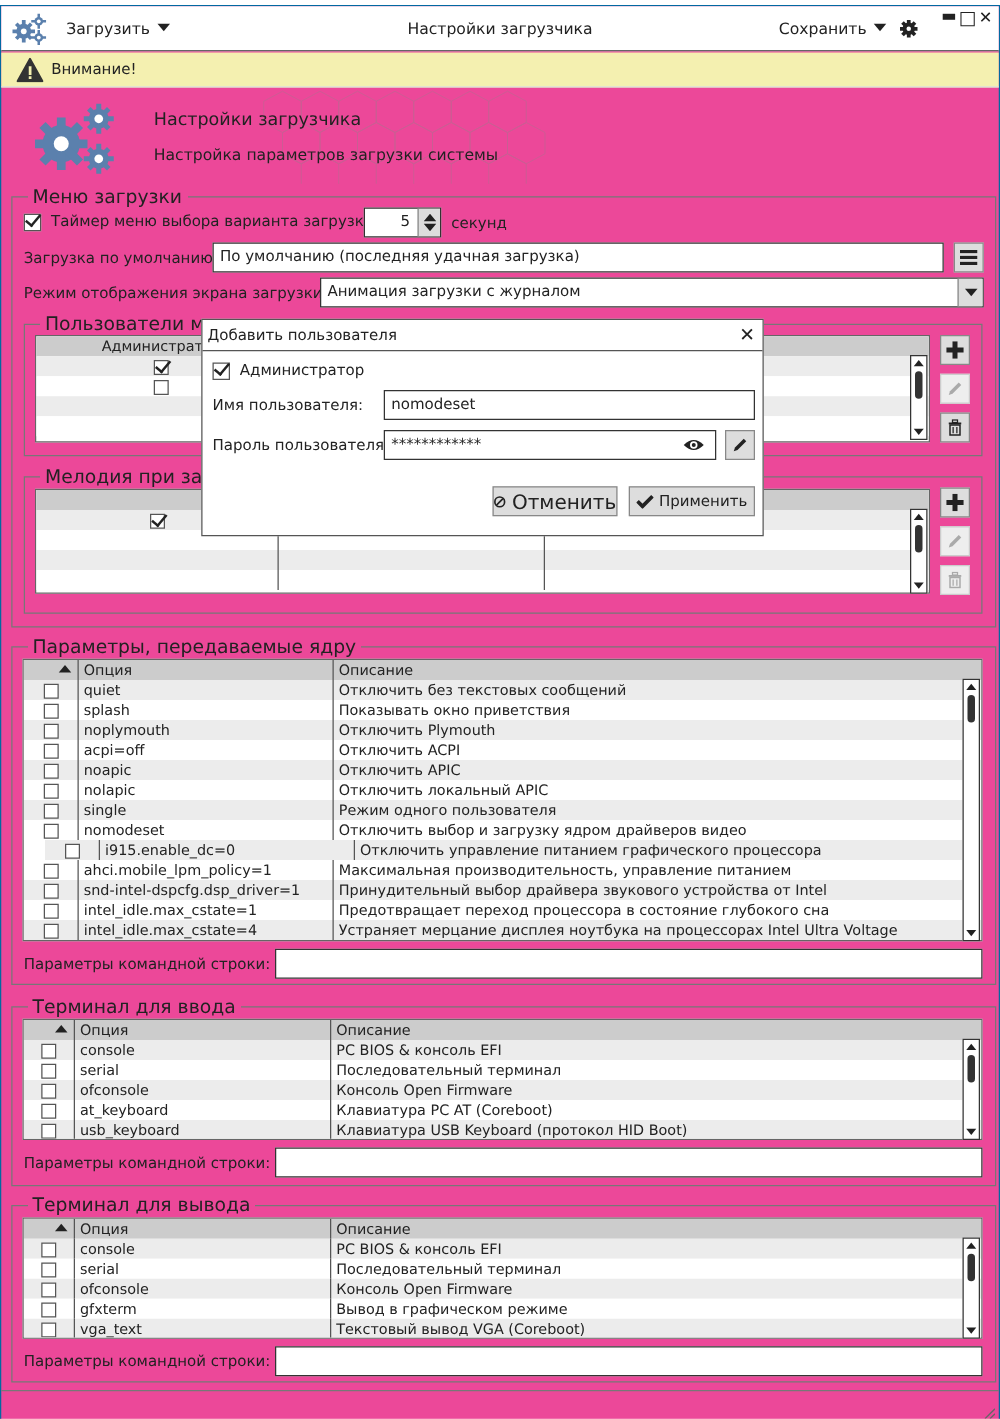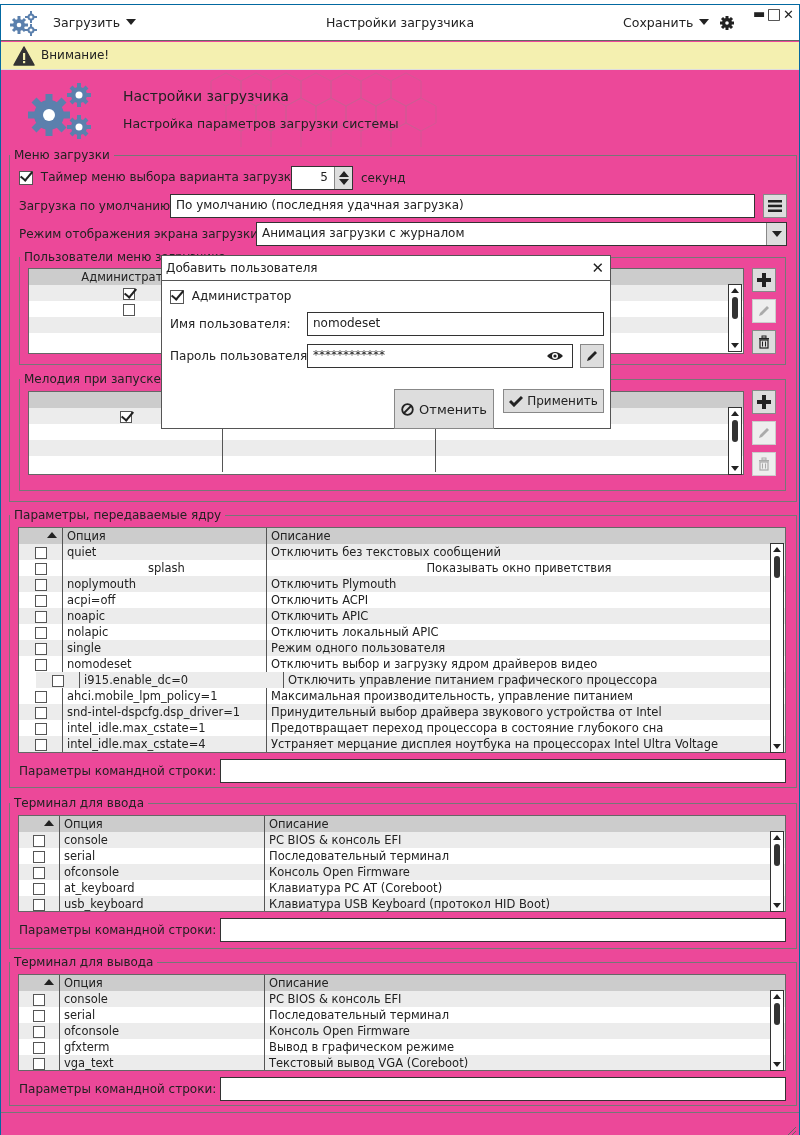--- a/index.html
+++ b/index.html
@@ -15,21 +15,21 @@
 .wc{position:absolute;top:4px;font-size:13px;line-height:13px}
 .warn{position:absolute;left:0;top:37px;width:798px;height:28px;background:#f4f0b0;border-bottom:1px solid #ddd}
 .warn-icon{position:absolute;left:12px;top:4px;width:22px;height:20px}
 .warn-text{position:absolute;left:40px;top:6px;font-size:12px}
 .banner{position:absolute;left:0;top:66px;width:798px;height:76px}
 .hex{position:absolute;left:200px;top:0;width:270px;height:76px;opacity:.35}
 .big-gears{position:absolute;left:26px;top:10px;width:68px;height:60px}
 .bn-title{position:absolute;left:122px;top:17px;font-size:14px}
 .bn-sub{position:absolute;left:122px;top:45px;font-size:12.5px}
 fieldset.grp{position:absolute;border:1px solid #777;padding:0}
-fieldset.grp>legend{margin-left:0;padding:0 4px;font-size:12px;color:#222}
+fieldset.grp>legend{margin-left:12px;padding:0 4px;font-size:15px;color:#222}
 .lbl{position:absolute;font-size:12px;white-space:nowrap}
 .inp{position:absolute;border:1px solid #333;background:#fff;height:24px;padding:3px 5px;font-size:12px;white-space:nowrap;overflow:hidden}
 .btn{position:absolute;border:1px solid #888;background:#ddd;display:flex;align-items:center;justify-content:center}
 .btn.dis{border-color:#ccc;background:#eee}
 .cb{display:inline-block;width:12px;height:12px;border:1px solid #555;background:#fff;vertical-align:middle;position:relative}
 .cb.checked::after{content:"";position:absolute;left:3px;top:-3px;width:5px;height:10px;border-right:2px solid #222;border-bottom:2px solid #222;transform:rotate(40deg)}
 .cb.big{width:14px;height:14px}
 .tbl{position:absolute;border:1px solid #666;background:#fff;overflow:hidden}
 .tbl .hd{display:flex;height:16px;background:#ccc;font-size:11.5px;line-height:16px}
 .tbl .row{display:flex;height:16px;font-size:11.5px;line-height:16px}
@@ -294,21 +294,21 @@
     <svg style="position:absolute;left:384px;top:94px" width="18" height="12" viewBox="0 0 18 12">
         <path d="M1 6 Q9 -2 17 6 Q9 14 1 6Z" fill="#222"></path>
         <circle cx="9" cy="6" r="3" fill="#fff"></circle>
         <circle cx="9" cy="6" r="1.6" fill="#222"></circle>
       </svg>
     <div class="btn" style="left:418px;top:88px;width:24px;height:24px">
         <svg width="14" height="14" viewBox="0 0 14 14">
           <path d="M2 12 L3 9 L10 2 L12 4 L5 11 Z" fill="#222"></path>
         </svg>
       </div>
-    <div class="btn" style="left:232px;top:133px;width:100px;height:40px;font-size:13px">
+    <div class="btn" style="left:232px;top:133px;width:100px;height:24px;font-size:16px">
       <svg width="13" height="13" style="margin-right:5px" viewBox="0 0 13 13">
           <circle cx="6.5" cy="6.5" r="5.3" fill="none" stroke="#222" stroke-width="1.8"></circle>
           <line x1="3" y1="10" x2="10" y2="3" stroke="#222" stroke-width="1.8"></line>
         </svg>
       <span>Отменить</span>
     </div>
     <div class="btn" style="left:341px;top:133px;width:101px;height:24px;font-size:12px">
       <svg width="14" height="12" style="margin-right:4px" viewBox="0 0 14 12">
           <path d="M1 6 L5 10 L13 2" fill="none" stroke="#222" stroke-width="3"></path>
         </svg>
@@ -324,21 +324,21 @@
       <div class="c" style="width:44px;text-align:right;padding-right:5px"><span class="tri" style="border-top:none;border-bottom:6px solid #222;margin:0"></span></div>
       <div class="c" style="width:204px">Опция</div>
       <div class="c nb" style="width:510px">Описание</div>
     </div>
     <div class="rows">
         <div class="row" style="background: rgb(236, 236, 236);">
           <div class="c cb-cell" style="width:44px"><span class="cb"></span></div>
           <div class="c" style="width:204px">quiet</div>
           <div class="c nb" style="width:500px">Отключить без текстовых сообщений</div>
         </div>
-        <div class="row" style="background: rgb(255, 255, 255); text-align: center;">
+        <div class="row" style="background: rgb(255, 255, 255);">
           <div class="c cb-cell" style="width:44px"><span class="cb"></span></div>
           <div class="c" style="width:204px">splash</div>
           <div class="c nb" style="width:500px">Показывать окно приветствия</div>
         </div>
         <div class="row" style="background: rgb(236, 236, 236);">
           <div class="c cb-cell" style="width:44px"><span class="cb"></span></div>
           <div class="c" style="width:204px">noplymouth</div>
           <div class="c nb" style="width:500px">Отключить Plymouth</div>
         </div>
         <div class="row" style="background: rgb(255, 255, 255);">

